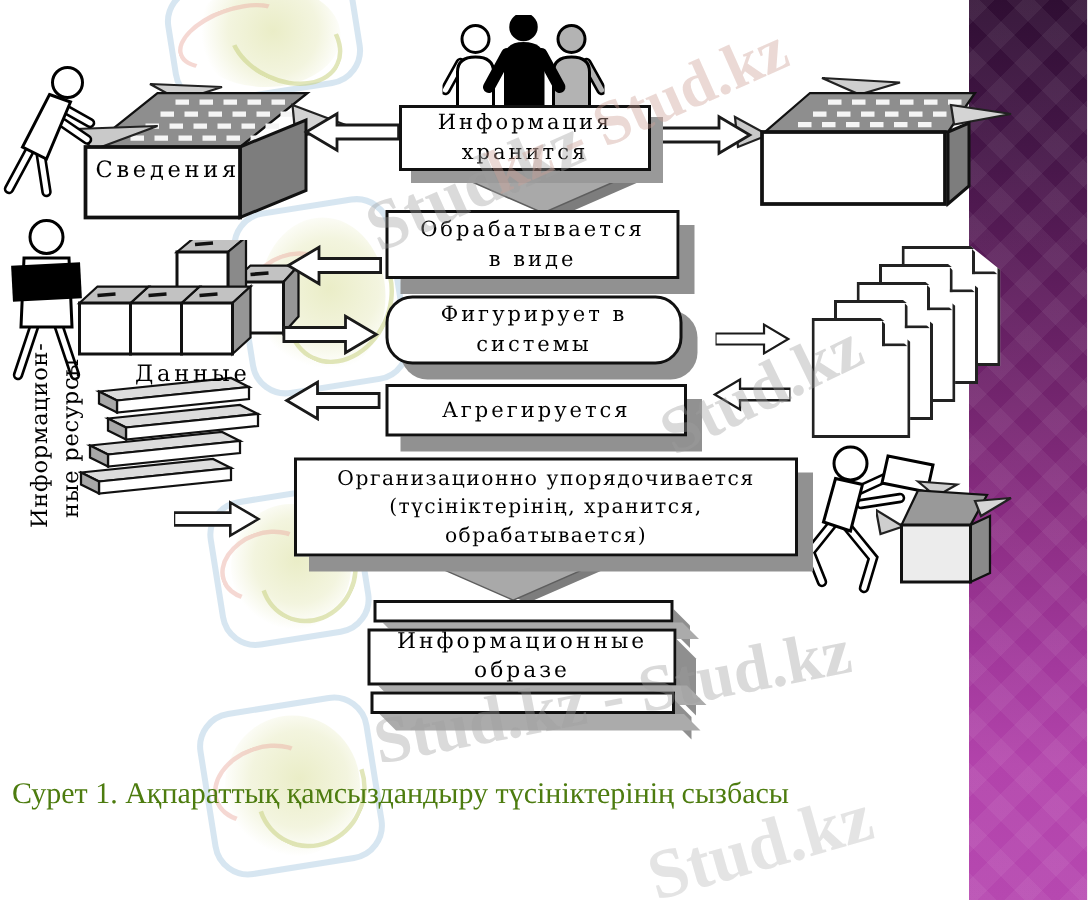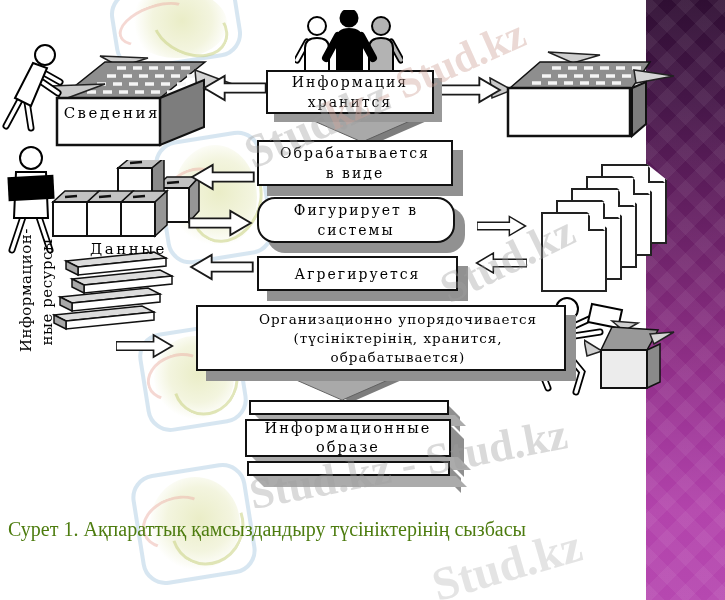--- a/index.html
+++ b/index.html
@@ -296,21 +296,21 @@
   <div class="page" style="left:601px;top:164px;"></div>
   <div class="page" style="left:586px;top:176px;"></div>
   <div class="page" style="left:571px;top:188px;"></div>
   <div class="page" style="left:556px;top:200px;"></div>
   <div class="page" style="left:541px;top:212px;"></div>
 
   <svg class="arrow" style="left:116px;top:333px;" width="58" height="26" viewBox="0 0 68 30">
       <polygon points="0,10 44,10 44,2 66,15 44,28 44,20 0,20"></polygon>
     </svg>
 
-  <div class="dbox" style="left:196px;top:305px;width:332px;height:62px;font-size:13.5px;line-height:19px;letter-spacing:1px;padding-left:34px;">
+  <div class="dbox" style="left:196px;top:305px;width:332px;height:62px;font-size:13.5px;line-height:19px;letter-spacing:1px;">
     <span class="l">Организационно упорядочивается</span>
     <span class="l">(түсініктерінің, хранится,</span>
     <span class="l">обрабатывается)</span>
   </div>
 
   <svg class="garrow" style="left:278px;top:362px;" width="134" height="40" viewBox="0 0 134 42">
     <polygon points="24,0 102,0 102,12 128,12 64,40 0,12 24,12" transform="translate(10,2)" fill="#7d7d7d"></polygon>
     <polygon points="24,0 102,0 102,12 128,12 64,40 0,12 24,12" fill="#a9a9a9" stroke="#5e5e5e" stroke-width="1"></polygon>
   </svg>
 

